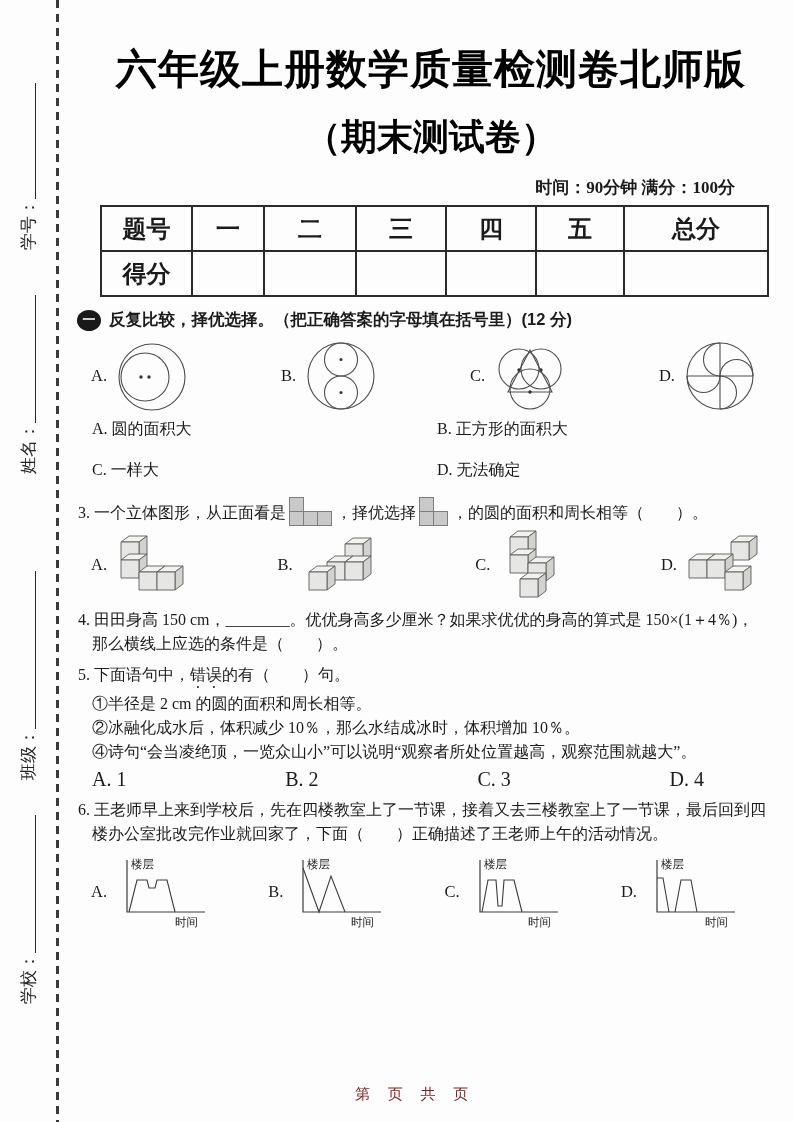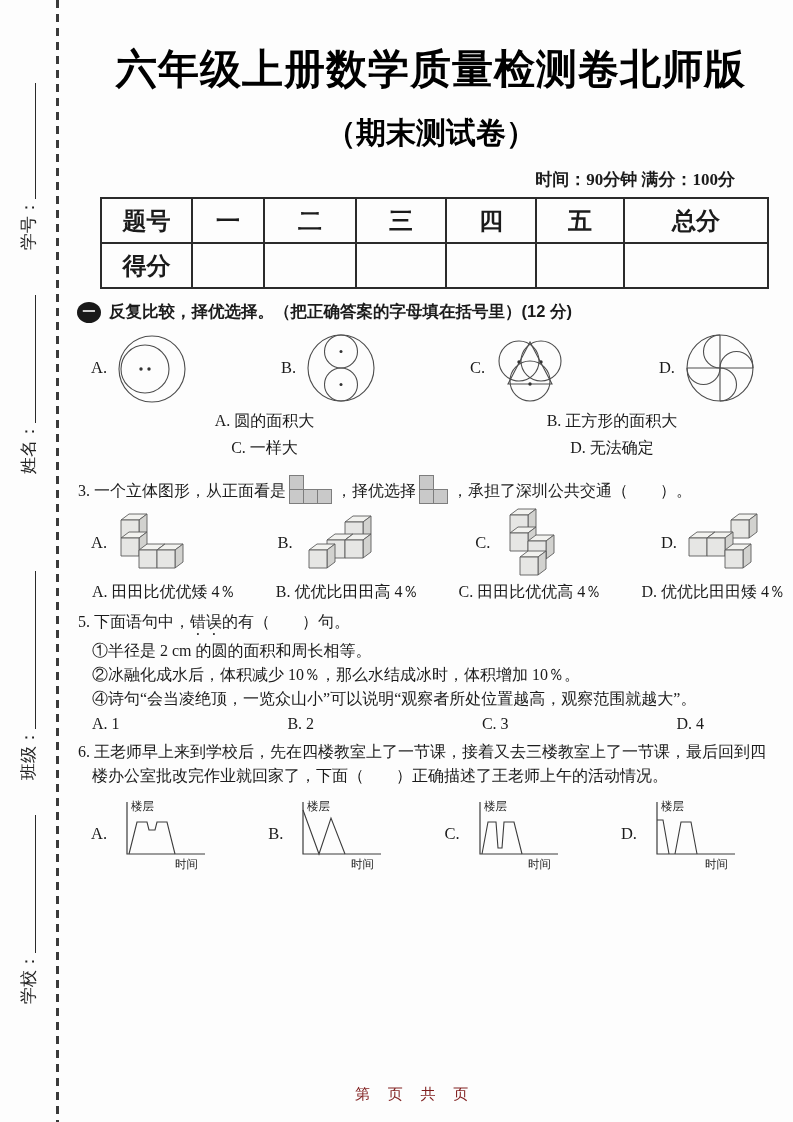--- a/index.html
+++ b/index.html
@@ -22,21 +22,21 @@
   
   .content{position:absolute;left:75px;top:12px;width:712px;}
   .page-title{
     margin-top:30px;text-align:center;
     font-family:"Liberation Sans", sans-serif;font-weight:900;
     font-size:41px;letter-spacing:1px;color:#000;
   }
   .page-subtitle{
     margin-top:16px;text-align:center;
     font-family:"Liberation Sans", sans-serif;font-weight:800;
-    font-size:30px;color:#000;
+    font-size:36px;color:#000;
   }
   .exam-meta{
     margin-top:14px;text-align:right;padding-right:52px;
     font-size:17px;font-weight:600;
   }
   
   table.score{
     margin:6px 0 0 25px;border-collapse:collapse;table-layout:fixed;width:667px;
   }
   table.score td{
@@ -57,24 +57,24 @@
   .q{font-size:16px;line-height:1.5;margin:7px 0 0 3px;}
   .q .indent{display:block;padding-left:14px;}
   .emph{
     -webkit-text-emphasis:filled dot;text-emphasis:filled dot;
     -webkit-text-emphasis-position:under left;text-emphasis-position:under left;
   }
   .fig-row{display:flex;align-items:center;margin:6px 0 0 16px;}
   .fig-item{display:flex;align-items:center;gap:6px;}
   .opt-letter{font-size:16.5px;}
   .q1-row{width:668px;justify-content:space-between;}
-  .q2-grid{display:grid;grid-template-columns:345px auto;row-gap:6px;margin:4px 0 15px 17px;font-size:16px;text-align:center;}
+  .q2-grid{display:grid;grid-template-columns:345px auto;row-gap:20px;margin:4px 0 15px 17px;font-size:16px;}
   .q3-row{width:676px;justify-content:space-between;margin-top:2px;}
   .q4-opts{display:flex;justify-content:space-between;margin:3px 2px 0 17px;font-size:16px;}
-  .q5-opts{display:flex;justify-content:space-between;width:612px;margin:4px 0 0 17px;font-size:16px;}
+  .q5-opts{display:flex;justify-content:space-between;width:612px;margin:4px 0 0 17px;font-size:20px;}
   .q6-row{width:652px;justify-content:space-between;margin-top:8px;}
   .mini-shape{vertical-align:-9px;margin:0 2px;}
   svg .sq{fill:#c9c9c9;stroke:#7d7d7d;stroke-width:1;}
   svg .ln{stroke:#4e4e4e;stroke-width:1.1;fill:none;}
   svg .dot{fill:#333;}
   svg .axis{stroke:#3c3c3c;stroke-width:1.2;fill:none;}
   svg .curve{stroke:#3c3c3c;stroke-width:1.1;fill:none;}
   svg text{font-family:"Liberation Serif", serif;font-size:11.5px;fill:#1b1b1b;}
   .cube-front{fill:#e6e6e4;stroke:#5c5c5c;stroke-width:.9;}
   .cube-top{fill:#f2f2ef;stroke:#5c5c5c;stroke-width:.9;}
@@ -205,21 +205,21 @@
   <div class="q" style="margin-top:9px;">
     <span>3. 一个立体图形，从正面看是</span><svg class="mini-shape" width="46" height="31" viewBox="0 0 46 31">
         <rect class="sq" x="1.5" y="1.5" width="14" height="14"></rect>
         <rect class="sq" x="1.5" y="15.5" width="14" height="14"></rect>
         <rect class="sq" x="15.5" y="15.5" width="14" height="14"></rect>
         <rect class="sq" x="29.5" y="15.5" width="14" height="14"></rect>
       </svg><span>，择优选择</span><svg class="mini-shape" width="32" height="31" viewBox="0 0 32 31">
         <rect class="sq" x="1.5" y="1.5" width="14" height="14"></rect>
         <rect class="sq" x="1.5" y="15.5" width="14" height="14"></rect>
         <rect class="sq" x="15.5" y="15.5" width="14" height="14"></rect>
-      </svg><span>，承担了深圳公共交通（　　）。</span>
+      </svg><span>，的圆的面积和周长相等（　　）。</span>
   </div>
   <svg width="0" height="0" style="position:absolute">
     <defs>
       <g id="cube">
         <path class="cube-top" d="M0,6 L8,0 L26,0 L18,6 Z"></path>
         <path class="cube-side" d="M18,6 L26,0 L26,18 L18,24 Z"></path>
         <path class="cube-front" d="M0,6 H18 V24 H0 Z"></path>
       </g>
     </defs>
   </svg>
@@ -255,25 +255,23 @@
       <span class="opt-letter">D.</span>
       <svg width="84" height="70" viewBox="0 0 84 70">
         <use href="#cube" x="48" y="6"></use>
         <use href="#cube" x="6" y="24"></use>
           <use href="#cube" x="24" y="24"></use>
         <use href="#cube" x="42" y="36"></use>
       </svg>
     </div>
   </div>
 
-  <div class="q4-opts">
-    <span>A. 田田比优优矮 4％</span>
-    <span>B. 优优比田田高 4％</span>
-    <span>C. 田田比优优高 4％</span>
-    <span>D. 优优比田田矮 4％</span>
+  <div class="q">
+    <span>4. 田田身高 150 cm，________。优优身高多少厘米？如果求优优的身高的算式是 150×(1＋4％)，</span>
+    <span class="indent">那么横线上应选的条件是（　　）。</span>
   </div>
 
   <div class="q">
     <span>5. 下面语句中，</span><span class="emph">错误</span><span>的有（　　）句。</span>
     <span class="indent">①半径是 2 cm 的圆的面积和周长相等。</span>
     <span class="indent">②冰融化成水后，体积减少 10％，那么水结成冰时，体积增加 10％。</span>
     <span class="indent">④诗句“会当凌绝顶，一览众山小”可以说明“观察者所处位置越高，观察范围就越大”。</span>
   </div>
   <div class="q5-opts">
     <span>A. 1</span>

